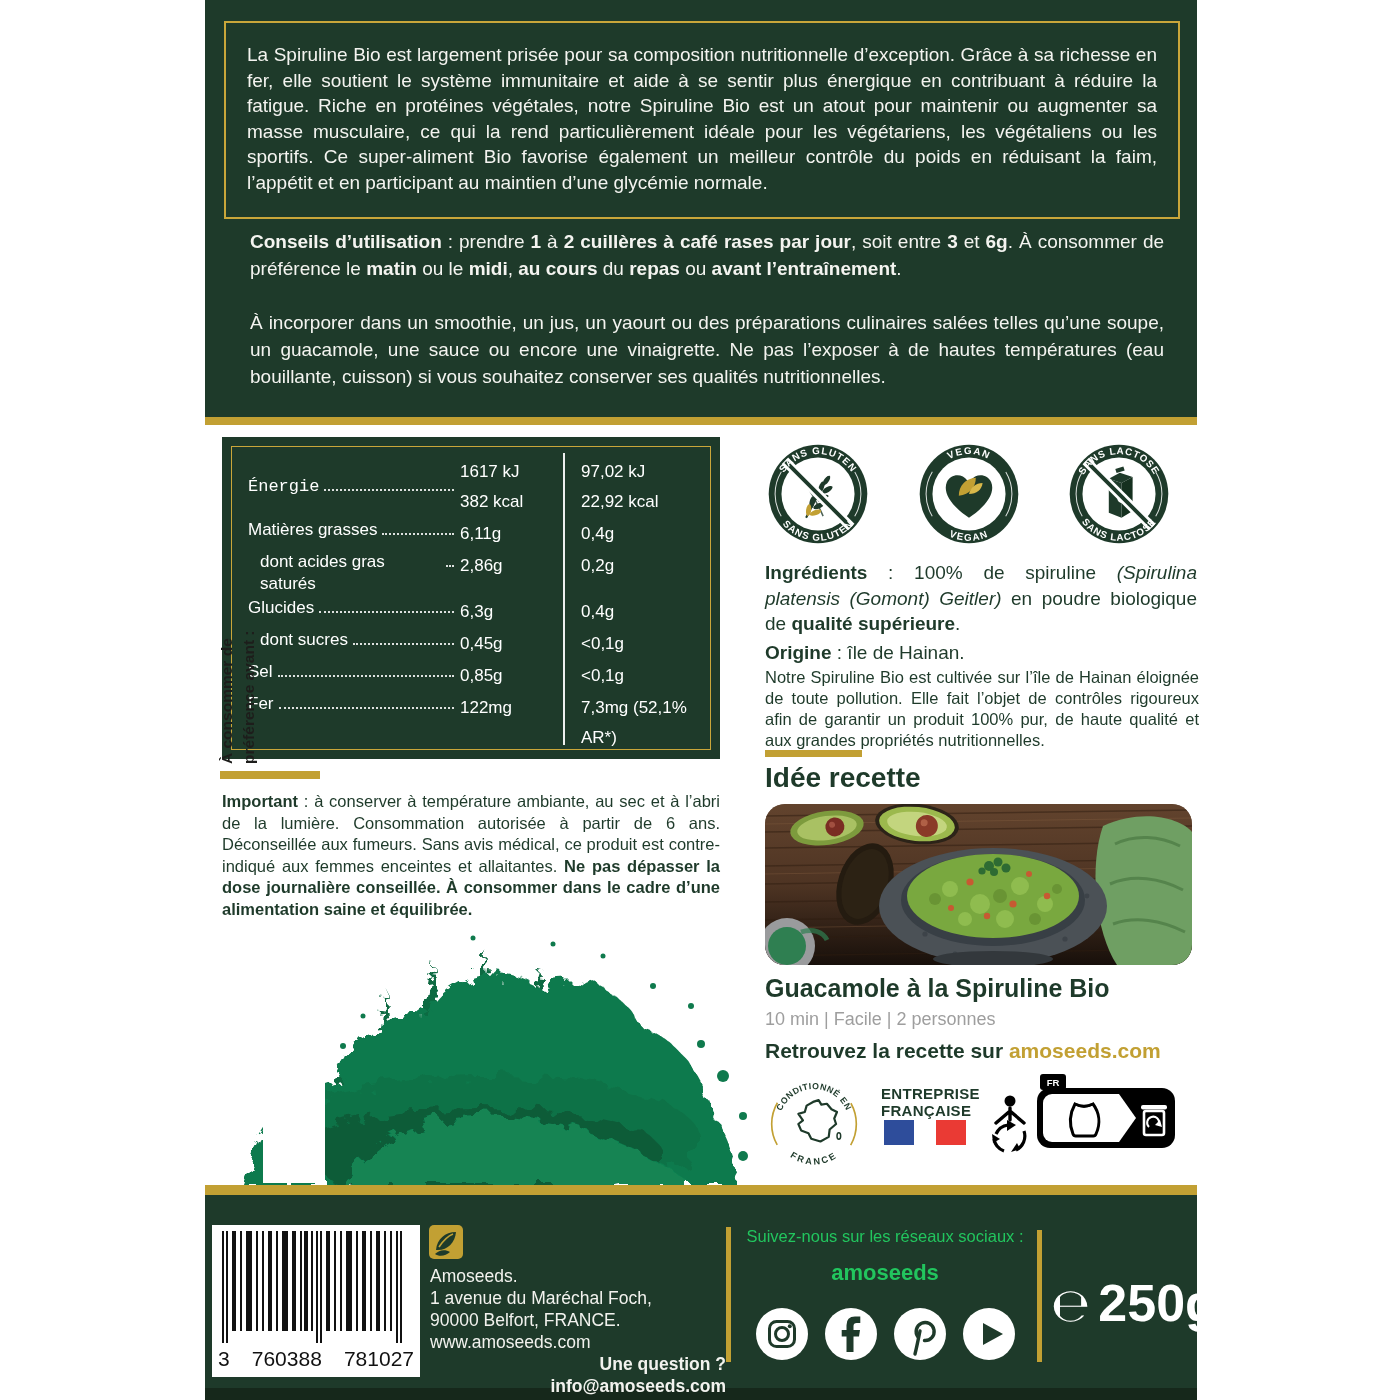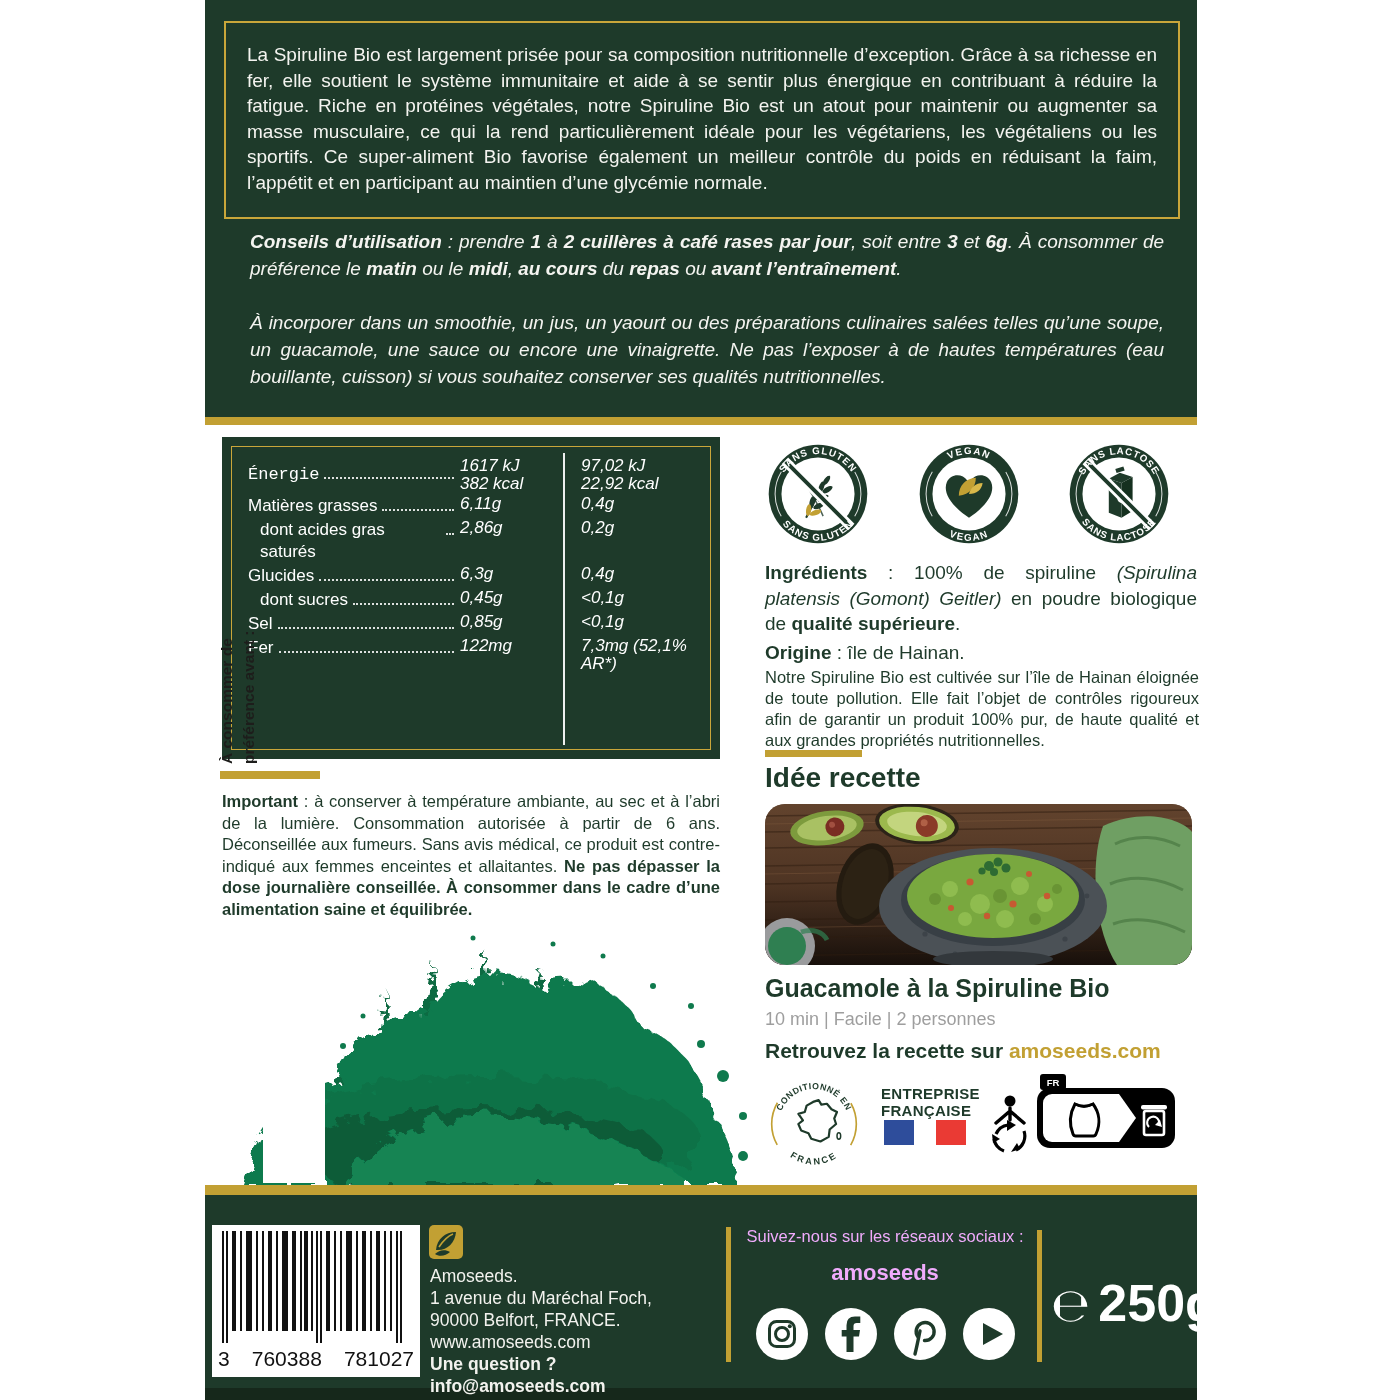--- a/index.html
+++ b/index.html
@@ -1,42 +1,42 @@
 <!DOCTYPE html>
 <html><head>
 <meta charset="utf-8">
 <style>
   html,body{margin:0;padding:0;background:#ffffff;}
   #canvas{position:relative;width:1400px;height:1400px;background:#ffffff;overflow:hidden;
           font-family:"Liberation Sans","DejaVu Sans",sans-serif;color:#1e3a2a;}
   #label{position:absolute;left:205px;top:0;width:992px;height:1400px;background:#ffffff;}
   .abs{position:absolute;}
-  .b{font-weight:bold;}
+  .b{font-weight:bold;text-align:right;}
   .i{font-style:italic;}
   .gold{color:#c2a033;}
 
   
   .top-green{left:0;top:0;width:992px;height:425px;background:#1e3a2a;}
   .gold-strip{left:0;top:417px;width:992px;height:8px;background:#c2a033;}
   .intro-box{left:19px;top:21px;width:910px;height:156px;border:2px solid #c9a63a;
              padding:19px 21px;color:#f4f4f0;font-size:19px;line-height:25.5px;text-align:justify;}
-  .par-green{color:#f4f4f0;font-size:19px;line-height:27px;text-align:justify;font-style:italic;}
+  .par-green{color:#f4f4f0;font-size:19px;line-height:27px;text-align:justify;}
   .usage-par{left:45px;top:228px;width:914px;}
   .incorp-par{left:45px;top:309px;width:914px;}
 
   
   .nutri-box{left:17px;top:437px;width:498px;height:322px;background:#1e3a2a;color:#fff;}
   .nutri-border{position:absolute;left:9px;top:9px;right:9px;bottom:9px;border:1.5px solid #c9a63a;}
   .nutri-content{position:absolute;left:26px;top:18px;right:16px;bottom:12px;font-size:17px;}
   .nutri-divider{position:absolute;left:341px;top:16px;bottom:14px;width:1.5px;background:rgba(255,255,255,.92);}
   .nrow{display:grid;grid-template-columns:212px 103px 1fr;margin-top:2px;}
   .nhead{font-weight:bold;line-height:21px;margin-bottom:14px;}
   .nlab{display:flex;align-items:baseline;line-height:22px;}
   .nlab .lead{flex:1;border-bottom:2px dotted rgba(255,255,255,.85);margin:0 6px 4px 5px;min-width:8px;}
-  .nval{line-height:18px;white-space:pre-line;font-style:italic;}
+  .nval{line-height:30px;white-space:pre-line;}
   .nport{padding-left:18px;}
   .ind .nlab{padding-left:12px;}
   .vcenter{align-self:center;font-family:Liberation Mono, monospace;}
 
   
   .gold-bar{background:#c2a033;}
   .important-par{left:17px;top:791px;width:498px;font-size:16.5px;line-height:21.5px;
                  text-align:justify;color:#1e3a2a;}
   .powder-wrap{left:18px;top:926px;width:544px;height:260px;}
   .bbd-label{left:-46px;top:659px;width:162px;height:48px;transform:rotate(-90deg);
@@ -61,21 +61,21 @@
   .footer{left:0;top:1185px;width:992px;height:215px;background:#1e3a2a;}
   .footer-gold{position:absolute;left:0;top:0;width:992px;height:10px;background:#c2a033;}
   .footer-dark-edge{position:absolute;left:0;bottom:0;width:992px;height:12px;background:#16281b;}
   .barcode-box{position:absolute;left:7px;top:40px;width:208px;height:152px;background:#fff;}
   .barcode-digits{position:absolute;left:0;bottom:6px;width:100%;display:flex;
                   justify-content:space-between;padding:0 6px;box-sizing:border-box;
                   font-size:21px;color:#111;}
   .company-block{position:absolute;left:225px;top:80px;width:296px;color:#f2f2ee;
                  font-size:17.5px;line-height:22px;}
   .vdivider{position:absolute;width:5px;background:#c2a033;}
-  .social-col{position:absolute;left:540px;top:42px;width:280px;text-align:center;color:#f0abfc;}
+  .social-col{position:absolute;left:540px;top:42px;width:280px;text-align:center;color:#22c55e;}
   .social-heading{font-size:16.5px;}
   .social-handle{font-size:22px;font-weight:bold;margin-top:14px;}
   .social-icons{display:flex;justify-content:center;gap:17px;margin-top:22px;}
   .weight{position:absolute;left:846px;top:88px;width:146px;color:#fff;display:flex;
           align-items:baseline;gap:8px;}
   .weight .esym{font-family:"DejaVu Sans",sans-serif;font-size:46px;font-weight:400;}
   .weight .wval{font-size:52px;font-weight:bold;}
 </style>
 </head>
 <body>

